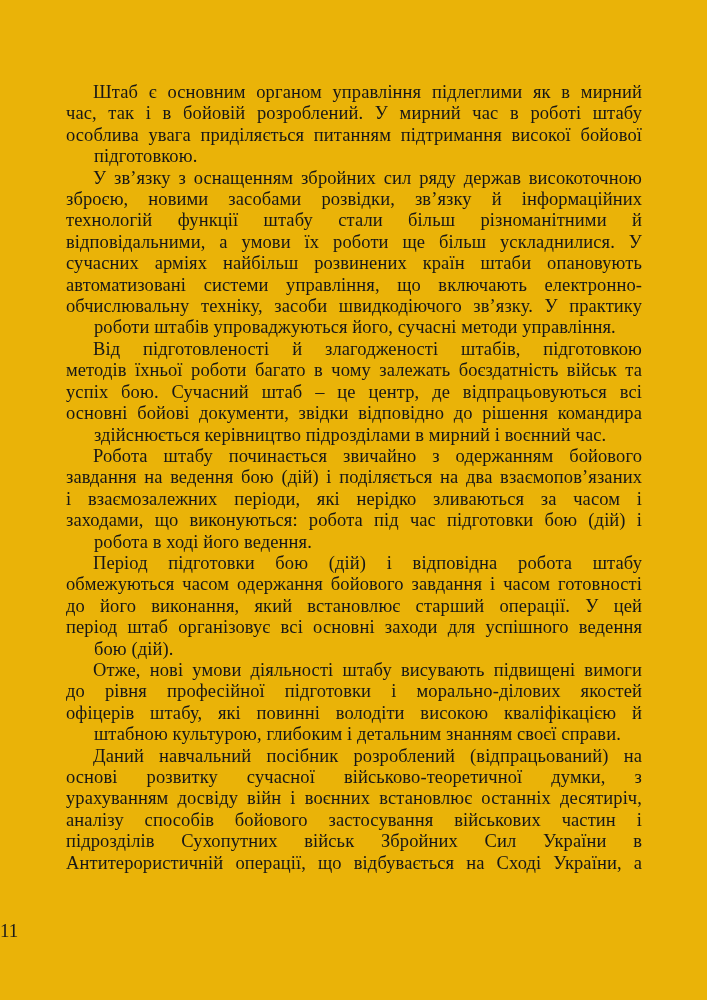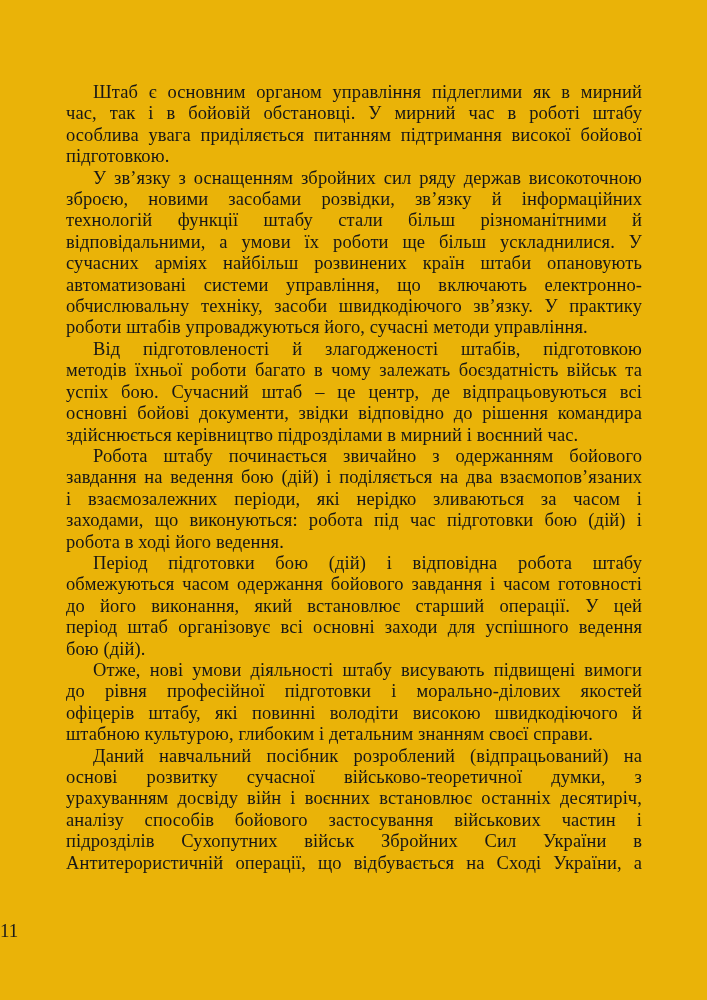--- a/index.html
+++ b/index.html
@@ -33,41 +33,42 @@
     text-align: justify;
     text-align-last: justify;
     -moz-text-align-last: justify;
     letter-spacing: 0.1px;
   }
   .line.first {
     padding-left: 27px;
   }
   .line.last {
     text-align-last: left;
+    margin-left: 28px;
     -moz-text-align-last: left;
   }
   .page-number {
     position: absolute;
     left: 0;
     width: 707px;
     top: 920px;
     text-align: left;
     font-size: 19px;
     line-height: 22px;
     color: #1b1b1b;
   }
 </style>
 </head>
 <body>
 
 <div class="page">
   <main class="text-block" id="paragraphs">
       <div class="paragraph">
         <div class="line first">Штаб є основним органом управління підлеглими як в мирний</div>
-        <div class="line">час, так і в бойовій обстановці. У мирний час в роботі штабу</div>
+        <div class="line">час, так і в бойовій розроблений. У мирний час в роботі штабу</div>
         <div class="line">особлива увага приділяється питанням підтримання високої бойової</div>
         <div class="line last">підготовкою.</div>
       </div>
       <div class="paragraph">
         <div class="line first">У зв’язку з оснащенням збройних сил ряду держав високоточною</div>
         <div class="line">зброєю, новими засобами розвідки, зв’язку й інформаційних</div>
         <div class="line">технологій функції штабу стали більш різноманітними й</div>
         <div class="line">відповідальними, а умови їх роботи ще більш ускладнилися. У</div>
         <div class="line">сучасних арміях найбільш розвинених країн штаби опановують</div>
         <div class="line">автоматизовані системи управління, що включають електронно-</div>
@@ -91,21 +92,21 @@
       <div class="paragraph">
         <div class="line first">Період підготовки бою (дій) і відповідна робота штабу</div>
         <div class="line">обмежуються часом одержання бойового завдання і часом готовності</div>
         <div class="line">до його виконання, який встановлює старший операції. У цей</div>
         <div class="line">період штаб організовує всі основні заходи для успішного ведення</div>
         <div class="line last">бою (дій).</div>
       </div>
       <div class="paragraph">
         <div class="line first">Отже, нові умови діяльності штабу висувають підвищені вимоги</div>
         <div class="line">до рівня професійної підготовки і морально-ділових якостей</div>
-        <div class="line">офіцерів штабу, які повинні володіти високою швидкодіючого й</div>
+        <div class="line">офіцерів штабу, які повинні володіти високою кваліфікацією й</div>
         <div class="line last">штабною культурою, глибоким і детальним знанням своєї справи.</div>
       </div>
       <div class="paragraph">
         <div class="line first">Даний навчальний посібник розроблений (відпрацьований) на</div>
         <div class="line">основі розвитку сучасної військово-теоретичної думки, з</div>
         <div class="line">урахуванням досвіду війн і воєнних встановлює останніх десятиріч,</div>
         <div class="line">аналізу способів бойового застосування військових частин і</div>
         <div class="line">підрозділів Сухопутних військ Збройних Сил України в</div>
         <div class="line">Антитерористичній операції, що відбувається на Сході України, а</div>
       </div>

